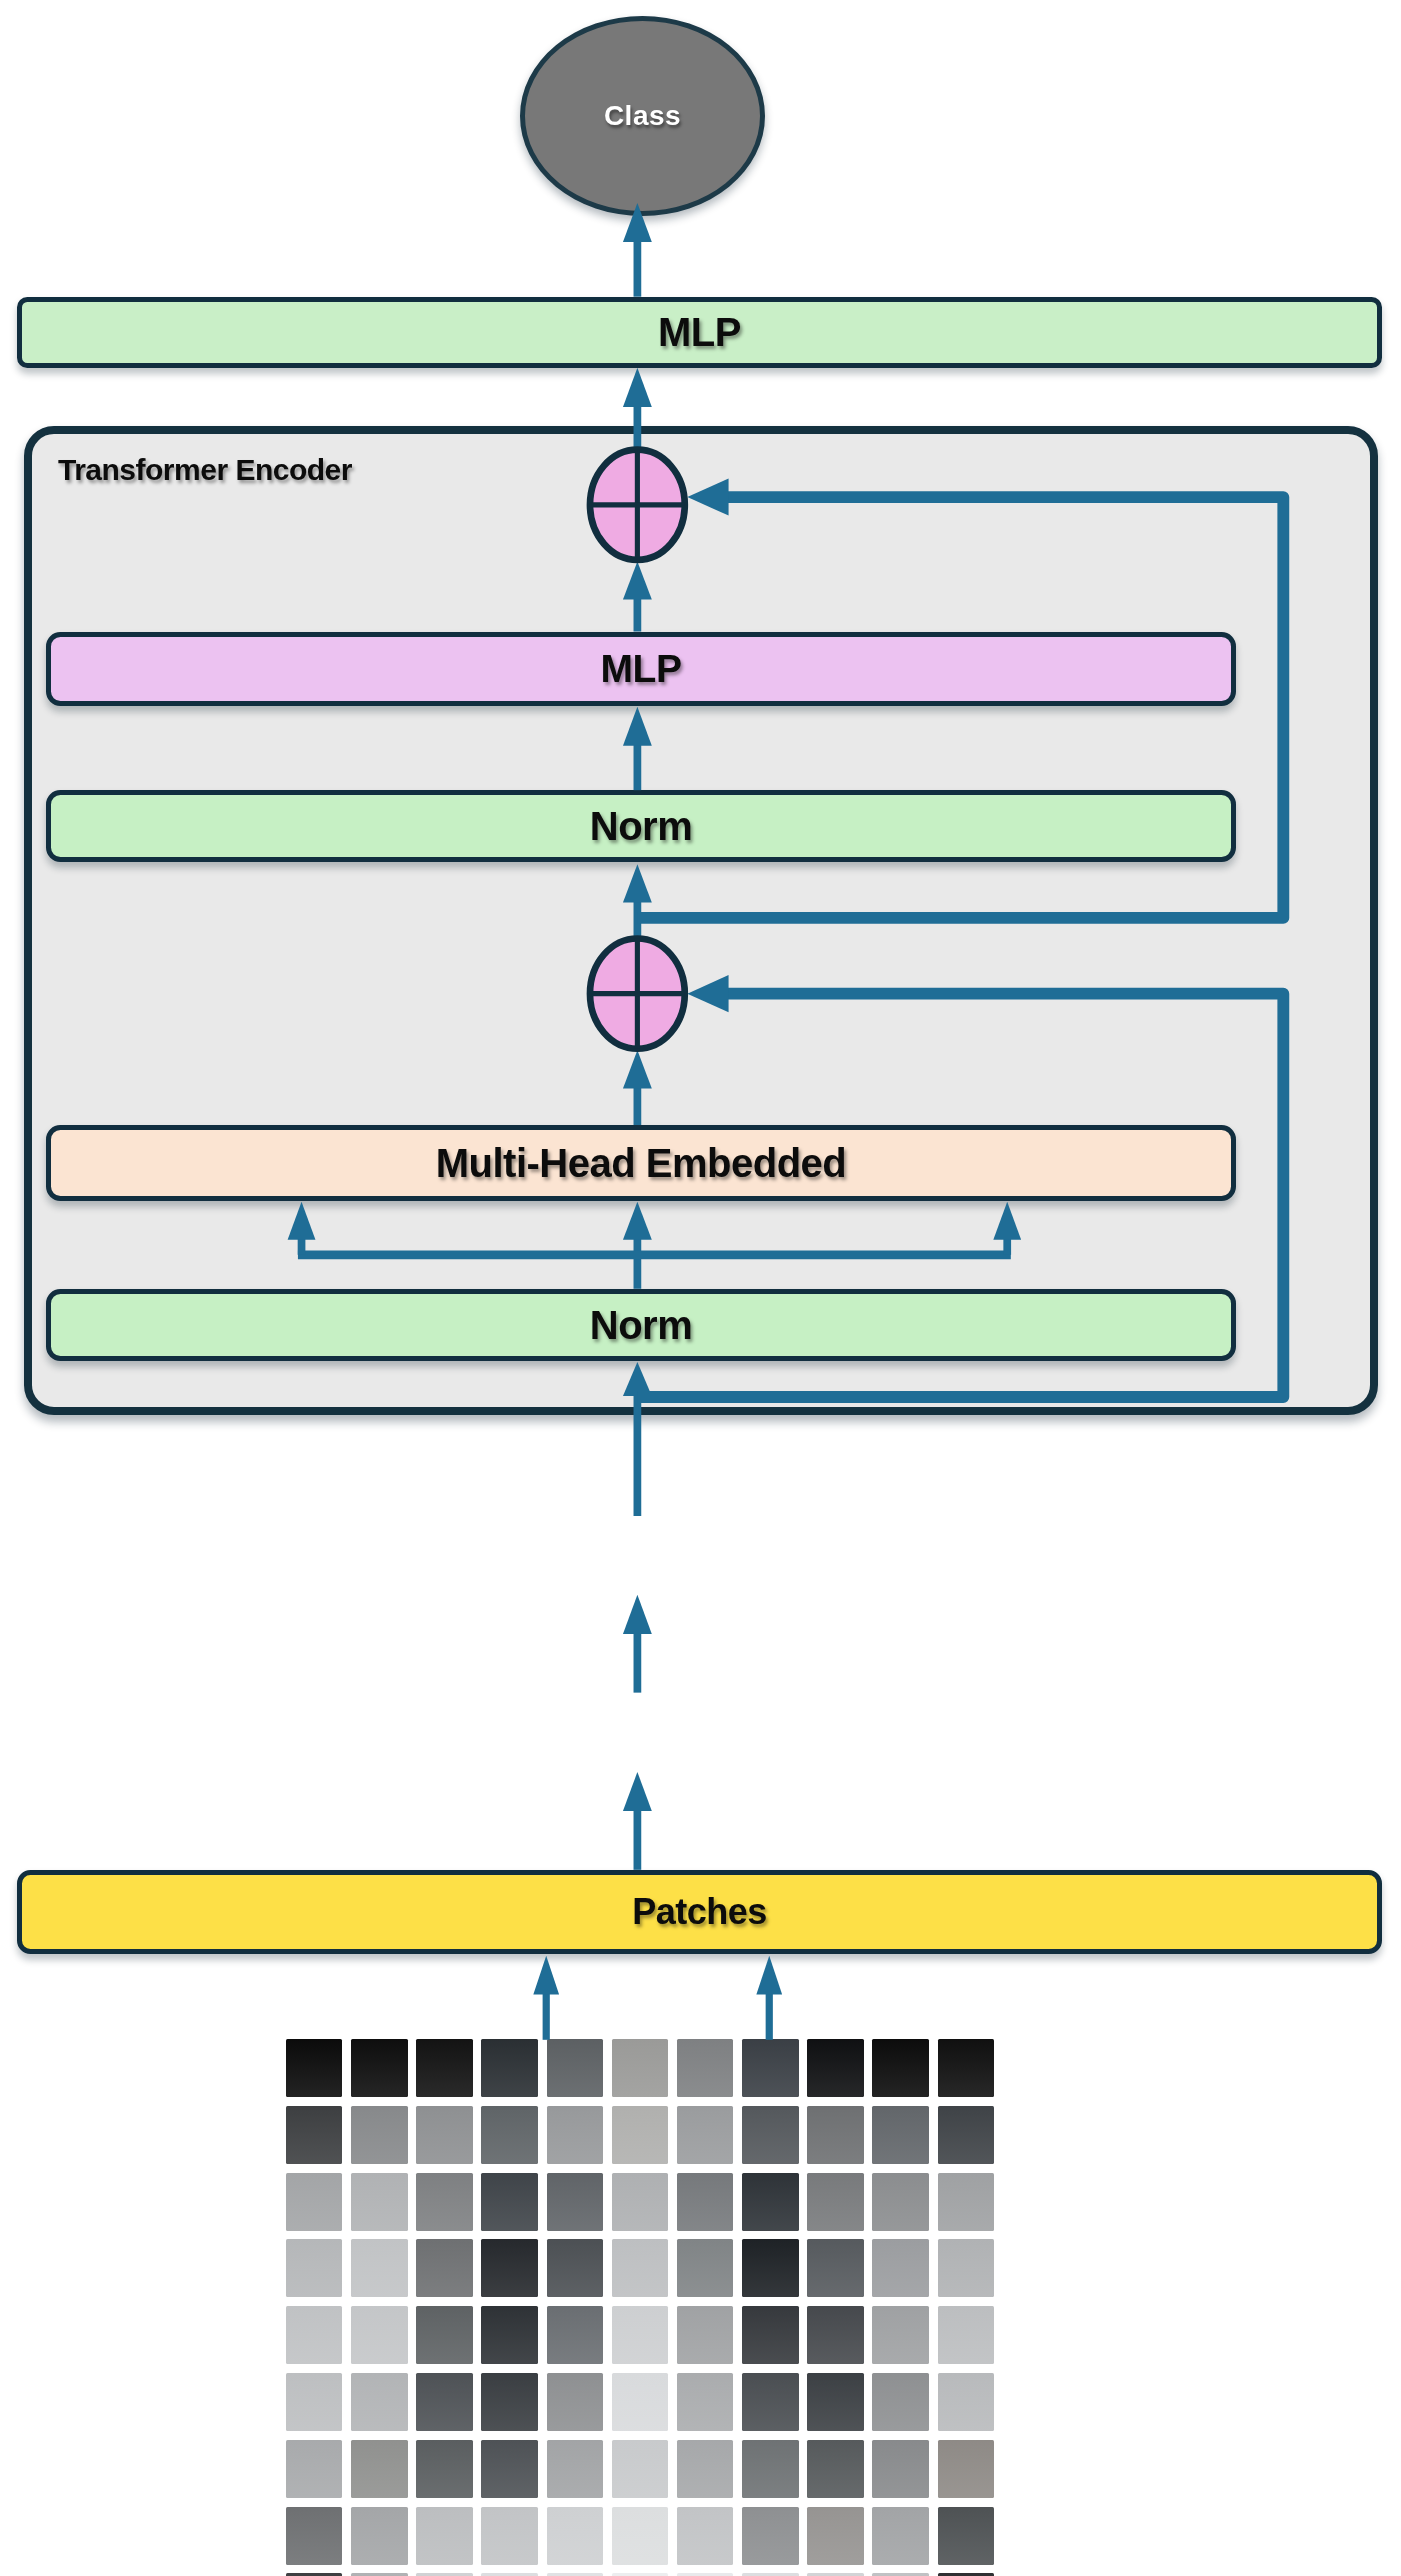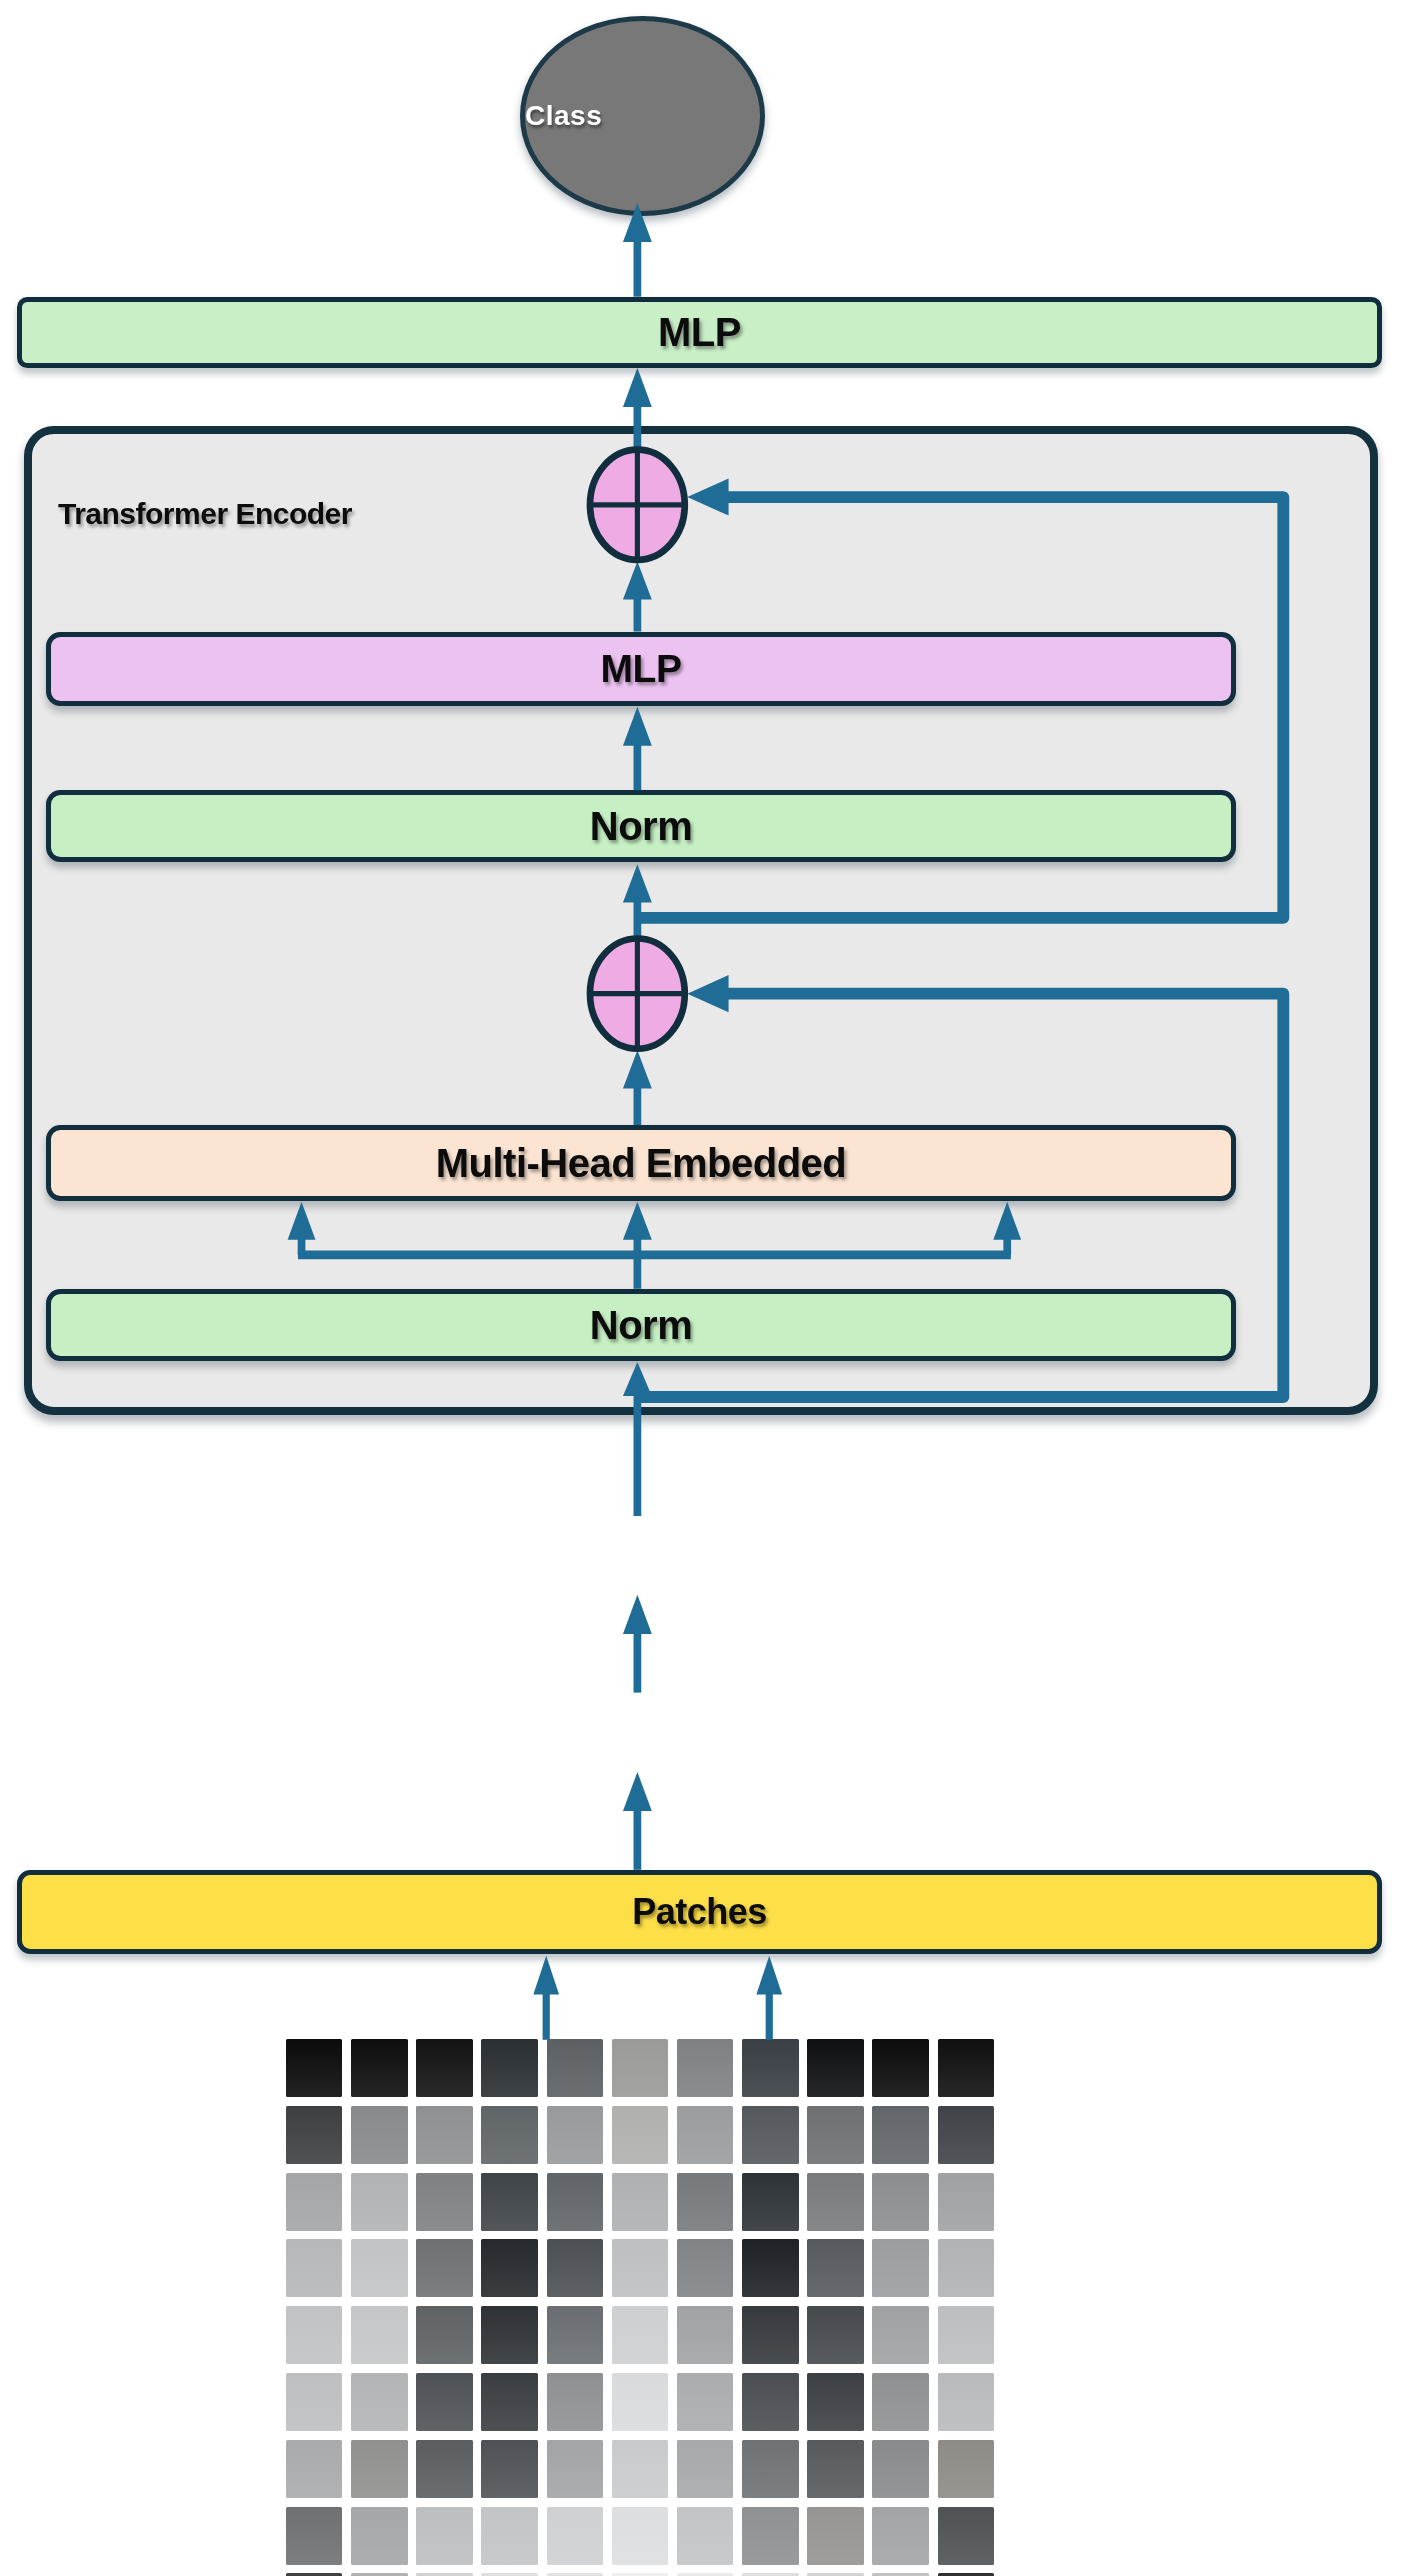--- a/index.html
+++ b/index.html
@@ -14,39 +14,38 @@
     box-shadow:0 5.2px 7.2px rgba(10,30,45,0.25);
   }
   .node .lbl{
     font-weight:700;color:#0c0c0c;letter-spacing:-0.5px;
     text-shadow:2.1px 3.1px 3.6px rgba(0,0,0,0.38);
     white-space:nowrap;
   }
   .class-circle{
     position:absolute;left:520px;top:15.5px;width:235px;height:190px;
     background:#787878;border:5.7px solid #1d3a48;border-radius:50%;
-    display:flex;align-items:center;justify-content:flex-start;
+    display:flex;align-items:center;justify-content:center;
     box-shadow:0 5.2px 8.2px rgba(10,30,45,0.3);
   }
   .class-circle .lbl{
     font-weight:700;font-size:28px;color:#ffffff;letter-spacing:0.5px;
     text-shadow:1.5px 3.1px 3.1px rgba(0,0,0,0.45);
   }
   .mlp-head{left:17px;top:297px;width:1365px;height:71px;background:#c9efc7;border-radius:10.3px;}
   .mlp-head .lbl{font-size:40px;}
   .encoder{
     position:absolute;left:24px;top:426px;width:1354px;height:989px;box-sizing:border-box;
     background:#e9e9e9;border:8.8px solid #14313f;border-radius:30px;
     box-shadow:0 6.2px 9.3px rgba(10,30,45,0.3);
   }
   .encoder-label{
     position:absolute;left:58px;top:453px;
     font-weight:700;font-size:30px;color:#0c0c0c;letter-spacing:-0.5px;
     text-shadow:2.1px 3.1px 3.6px rgba(0,0,0,0.38);
-    margin-top:44px;
   }
   .mlp2{left:46px;top:632px;width:1190px;height:74px;background:#ecc2f1;border-radius:14.4px;}
   .mlp2 .lbl{font-size:39px;}
   .norm1{left:46px;top:790px;width:1190px;height:72px;background:#c6f0c4;border-radius:14.4px;}
   .mha{left:46px;top:1125px;width:1190px;height:76px;background:#fbe4d2;border-radius:14.4px;}
   .norm2{left:46px;top:1289px;width:1190px;height:72px;background:#c6f0c4;border-radius:14.4px;}
   .norm1 .lbl,.norm2 .lbl,.mha .lbl{font-size:40px;}
   .embedded{left:17px;top:1516px;width:1365px;height:76px;background:#dde9f7;border-radius:10.3px;}
   .linear{left:17px;top:1693px;width:1365px;height:76px;background:#8ed9f8;border-radius:10.3px;}
   .patches{left:17px;top:1870px;width:1365px;height:84px;background:#fde047;border-radius:13.4px;}

